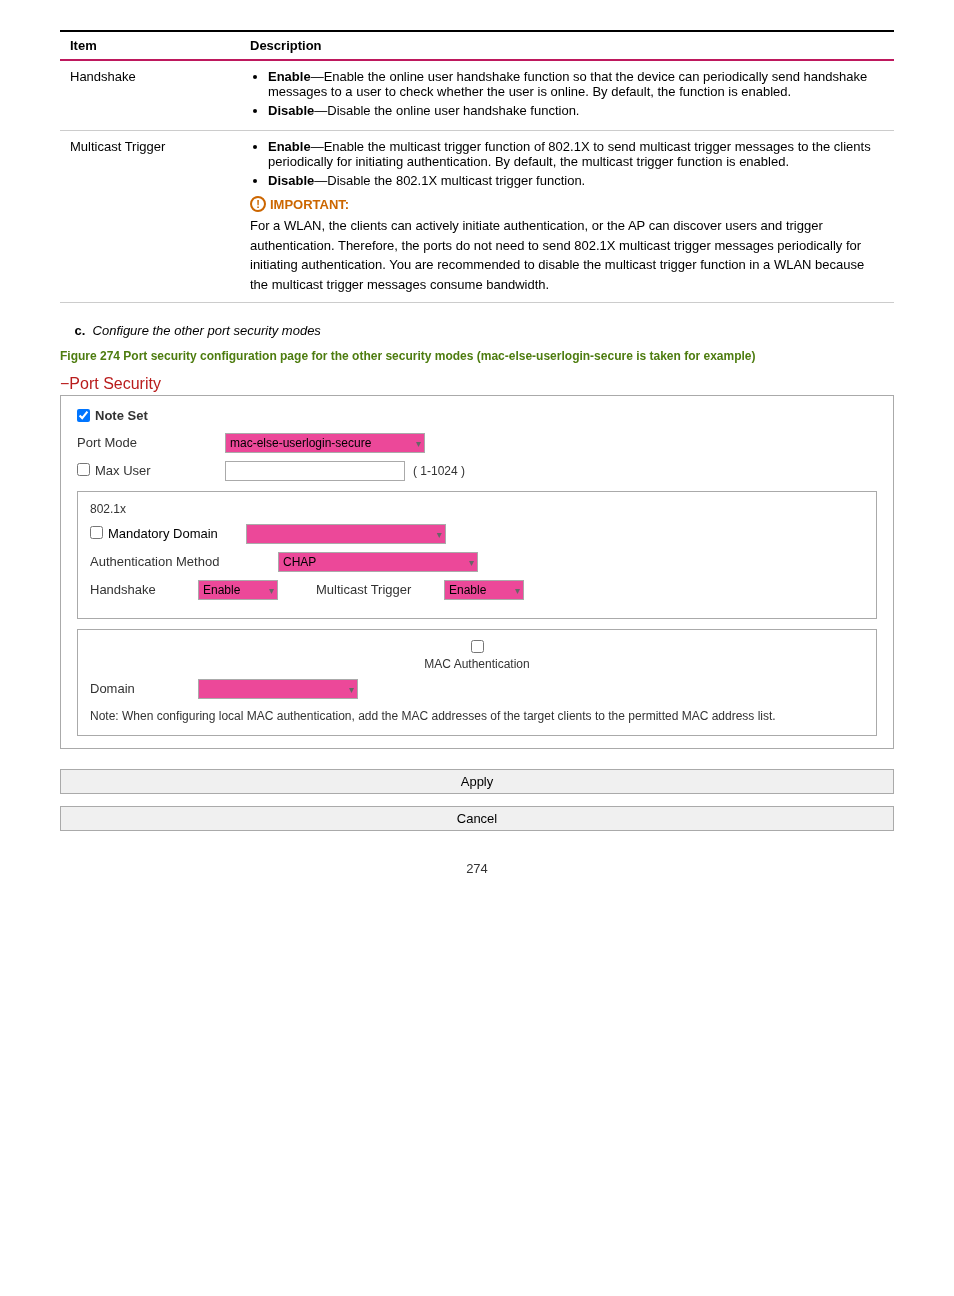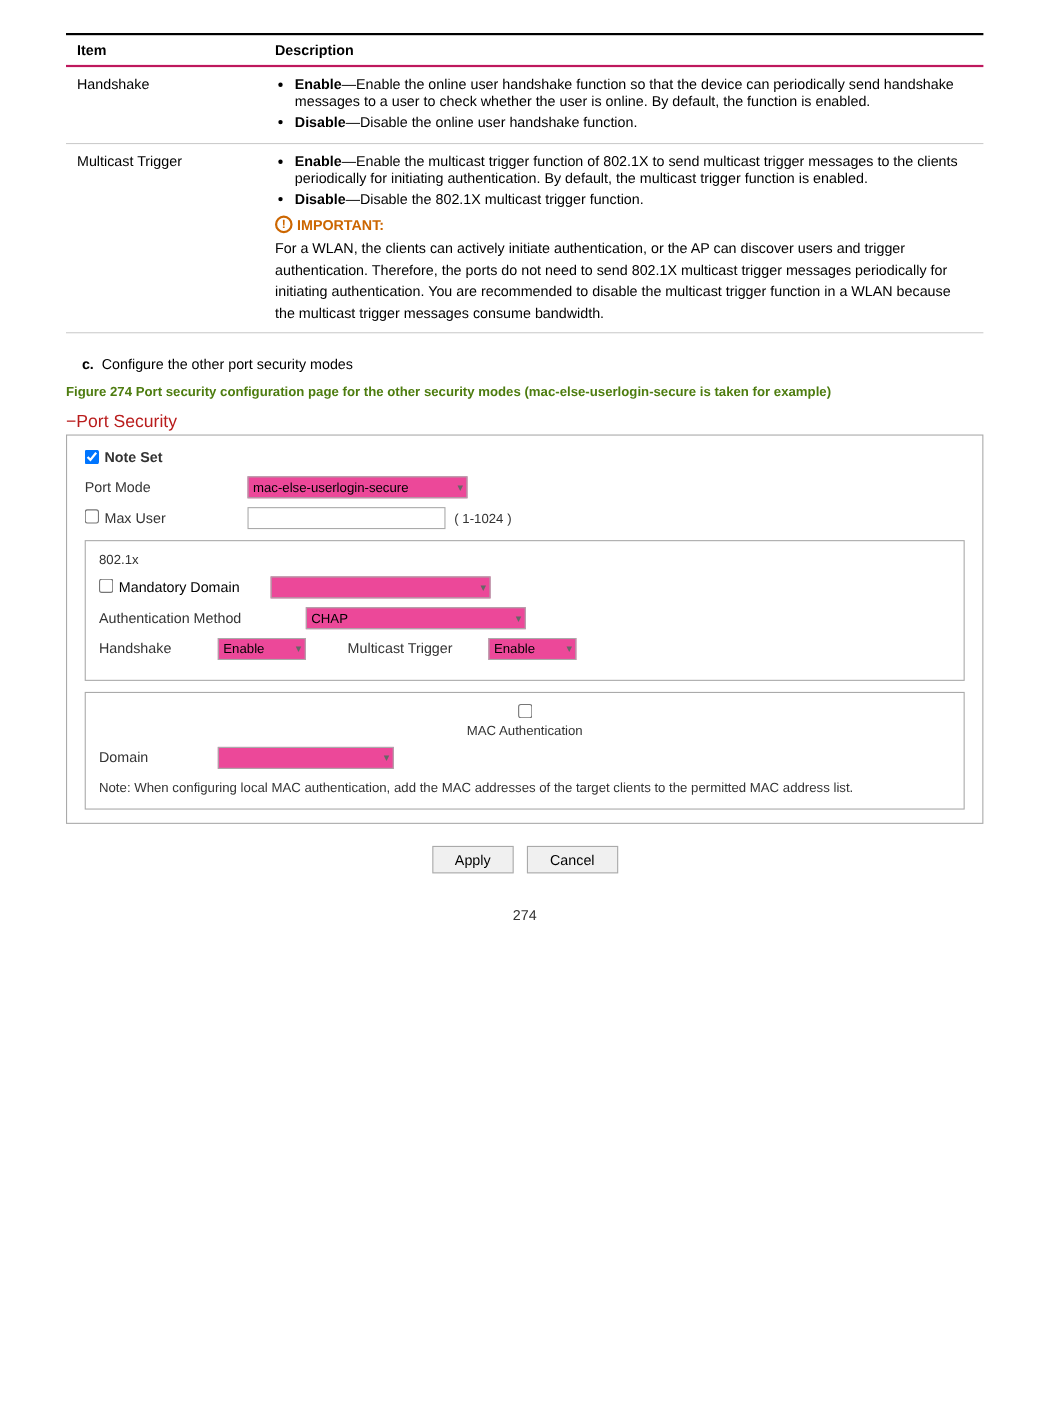--- a/index.html
+++ b/index.html
@@ -74,20 +74,21 @@
       color: #000;
       line-height: 1.5;
     }
 
     
     .section-c {
       margin: 16px 0 10px 0;
       font-size: 13px;
     }
     .section-c span {
+      font-style: italic;
     }
 
     
     .figure-caption {
       color: #4d7c0f;
       font-size: 12px;
       font-weight: bold;
       margin-bottom: 10px;
       line-height: 1.4;
     }
@@ -212,20 +213,21 @@
       margin-top: 8px;
       line-height: 1.5;
     }
 
     
     .button-row {
       display: flex;
       justify-content: center;
       gap: 12px;
       margin: 20px 0;
+      flex-direction: column;
     }
     .btn {
       padding: 4px 20px;
       font-size: 13px;
       border: 1px solid #aaa;
       background: #f0f0f0;
       cursor: pointer;
       min-width: 65px;
     }
 

